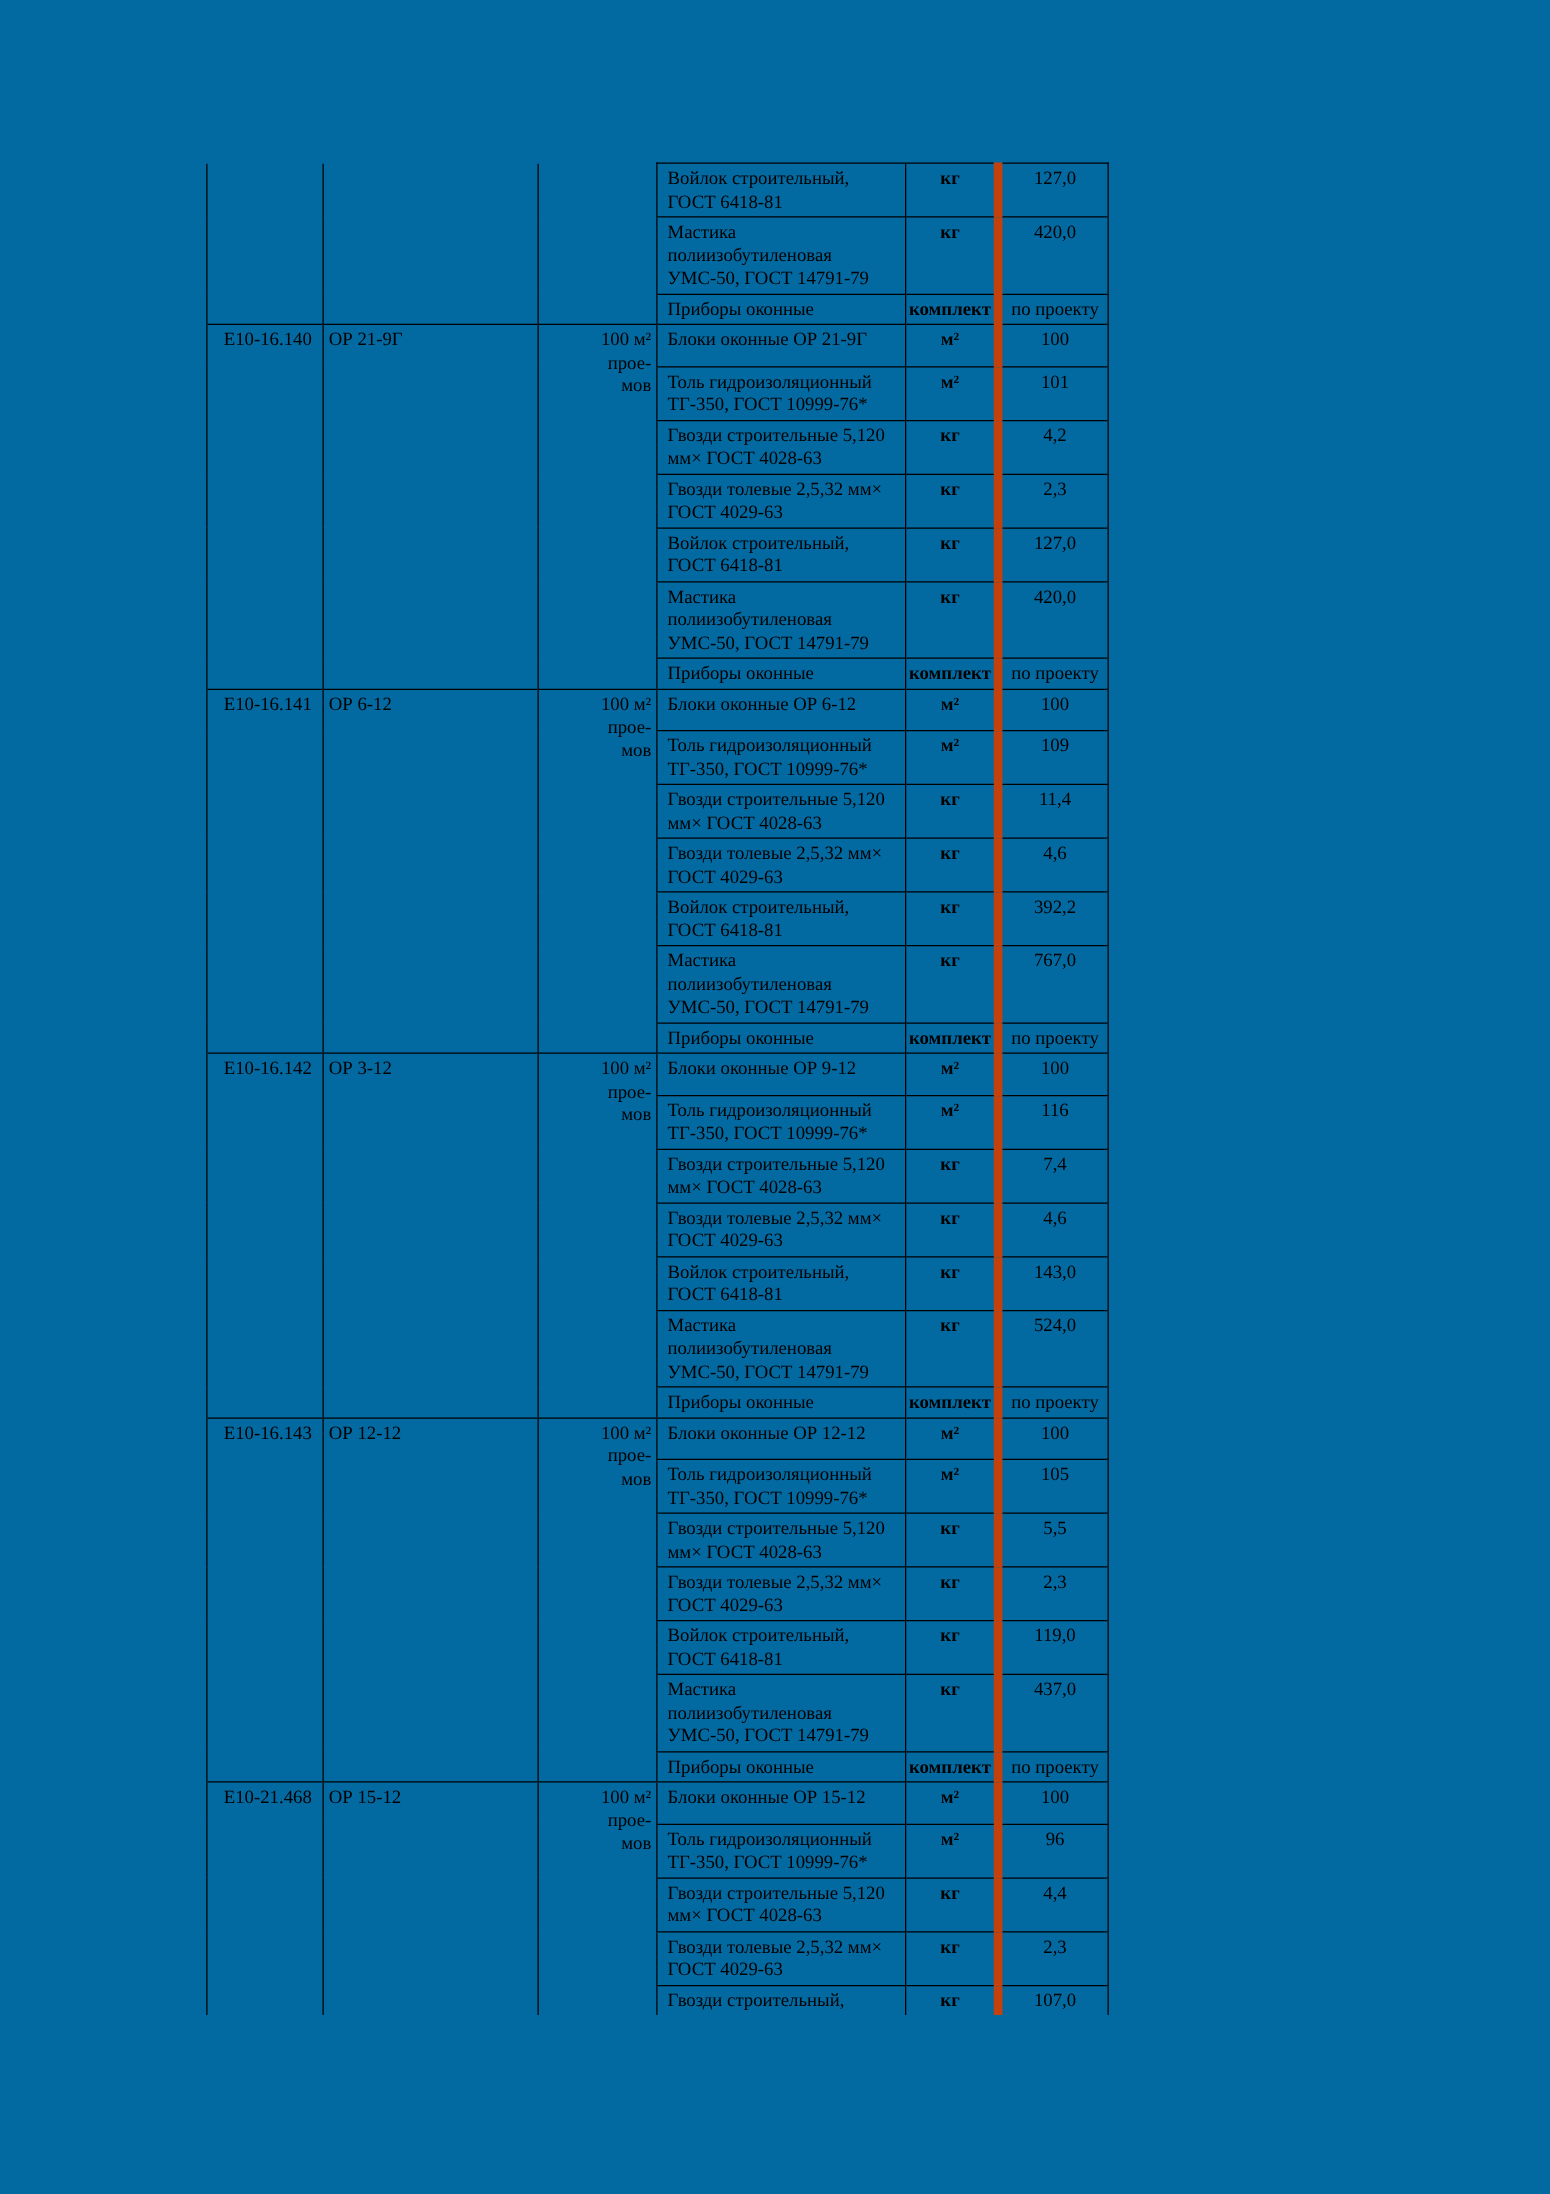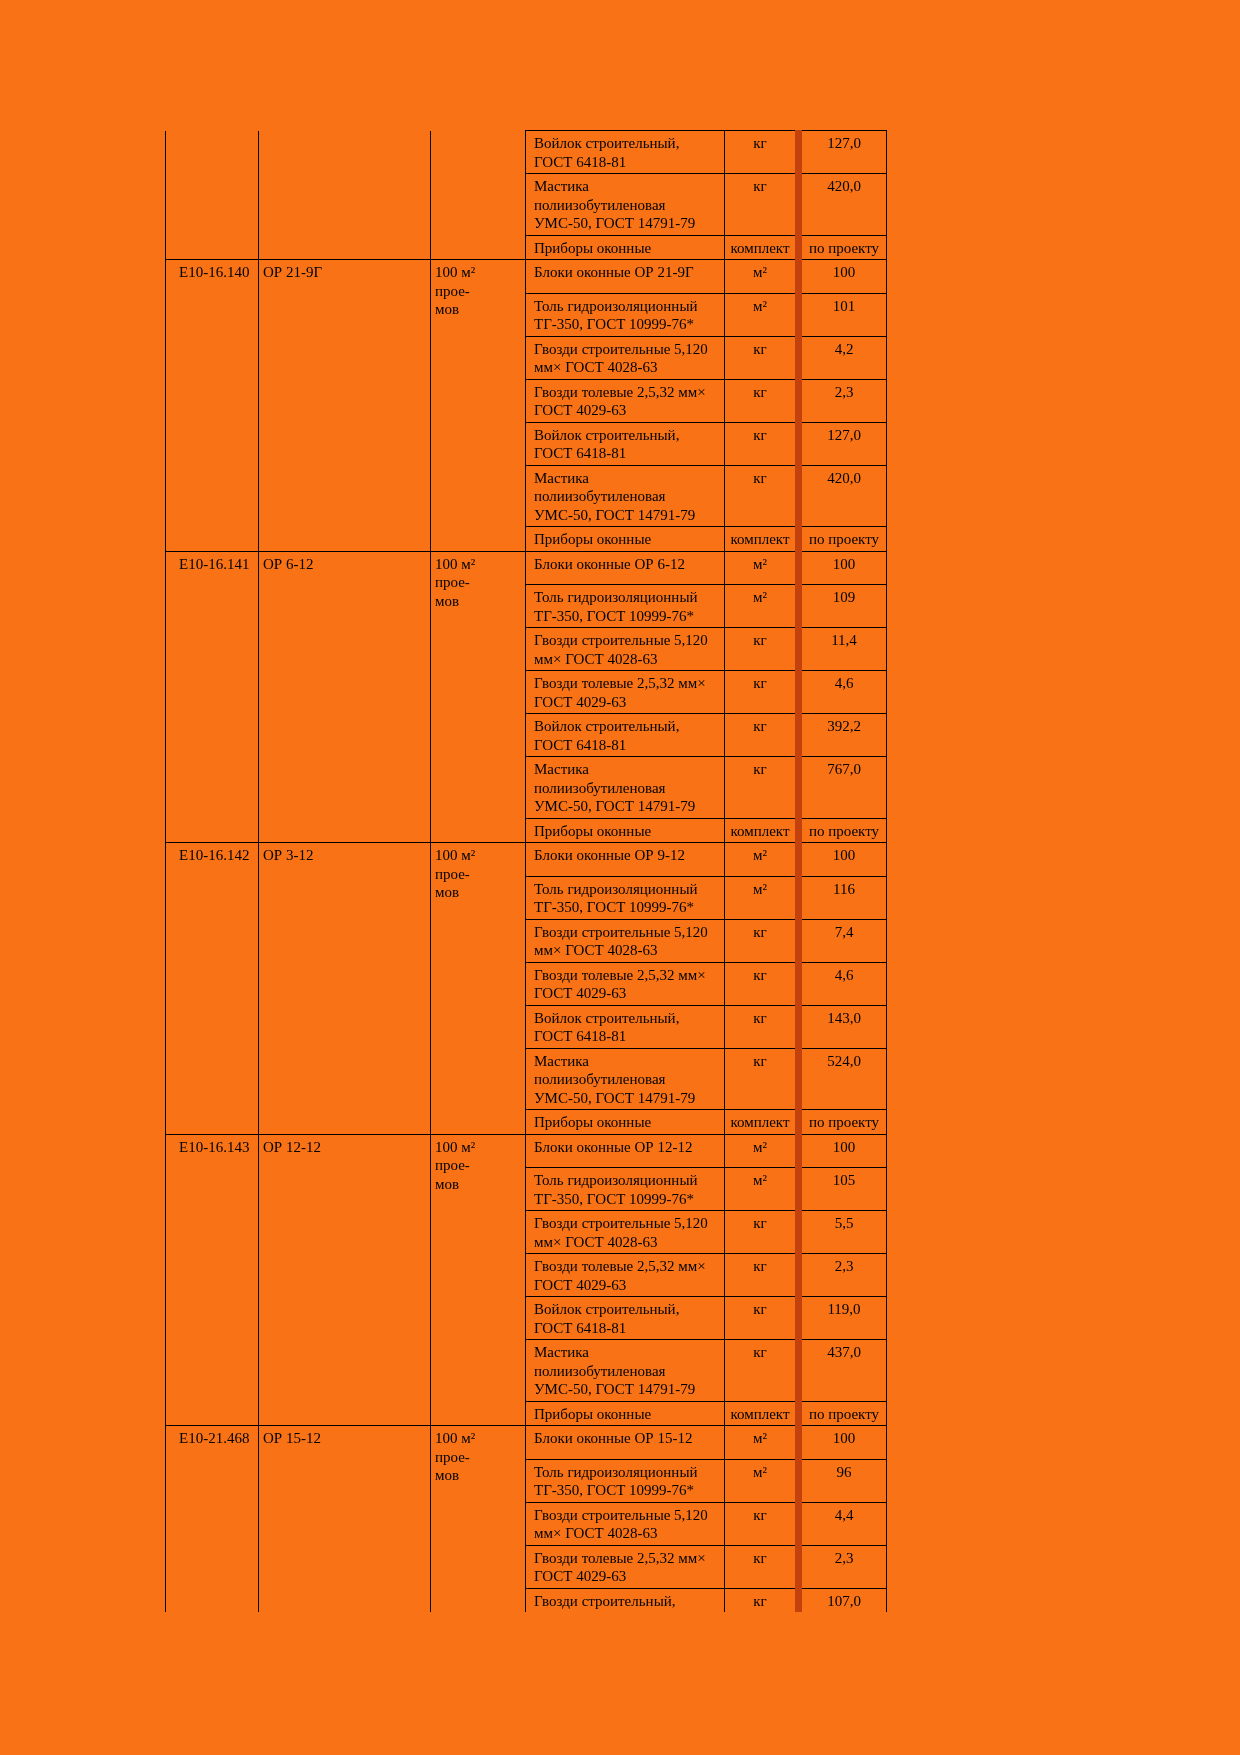--- a/index.html
+++ b/index.html
@@ -11,21 +11,21 @@
     width: 1240px;
     height: 1755px;
     position: relative;
     font-family: "Liberation Serif", "DejaVu Serif", serif;
     color: #000000;
     overflow: hidden;
   }
   .page {
     position: absolute;
     inset: 0;
-    background: #f97316;
+    background: #0369a1;
   }
   .table-wrap {
     position: absolute;
     left: 165px;
     top: 130px;
     width: 721px;
   }
   table.estimate {
     width: 100%;
     border-collapse: collapse;
@@ -52,32 +52,33 @@
     border-top: 1px solid #000;
   }
   td.no-top { border-top: none; }
 
   td.c-code {
     padding-left: 13px;
   }
   td.c-name {
   }
   td.c-meas {
-    text-align: left;
+    text-align: right;
     white-space: pre-line;
   }
   td.c-material {
     padding-left: 8px;
     padding-right: 3px;
   }
   td.c-unit {
     text-align: center;
     white-space: nowrap;
     padding-left: 1px;
     padding-right: 1px;
+    font-weight: bold;
   }
   td.c-qty {
     text-align: center;
     white-space: nowrap;
     padding-left: 1px;
     padding-right: 1px;
   }
   td.first-row-pad {
     padding-bottom: 11px;
   }

